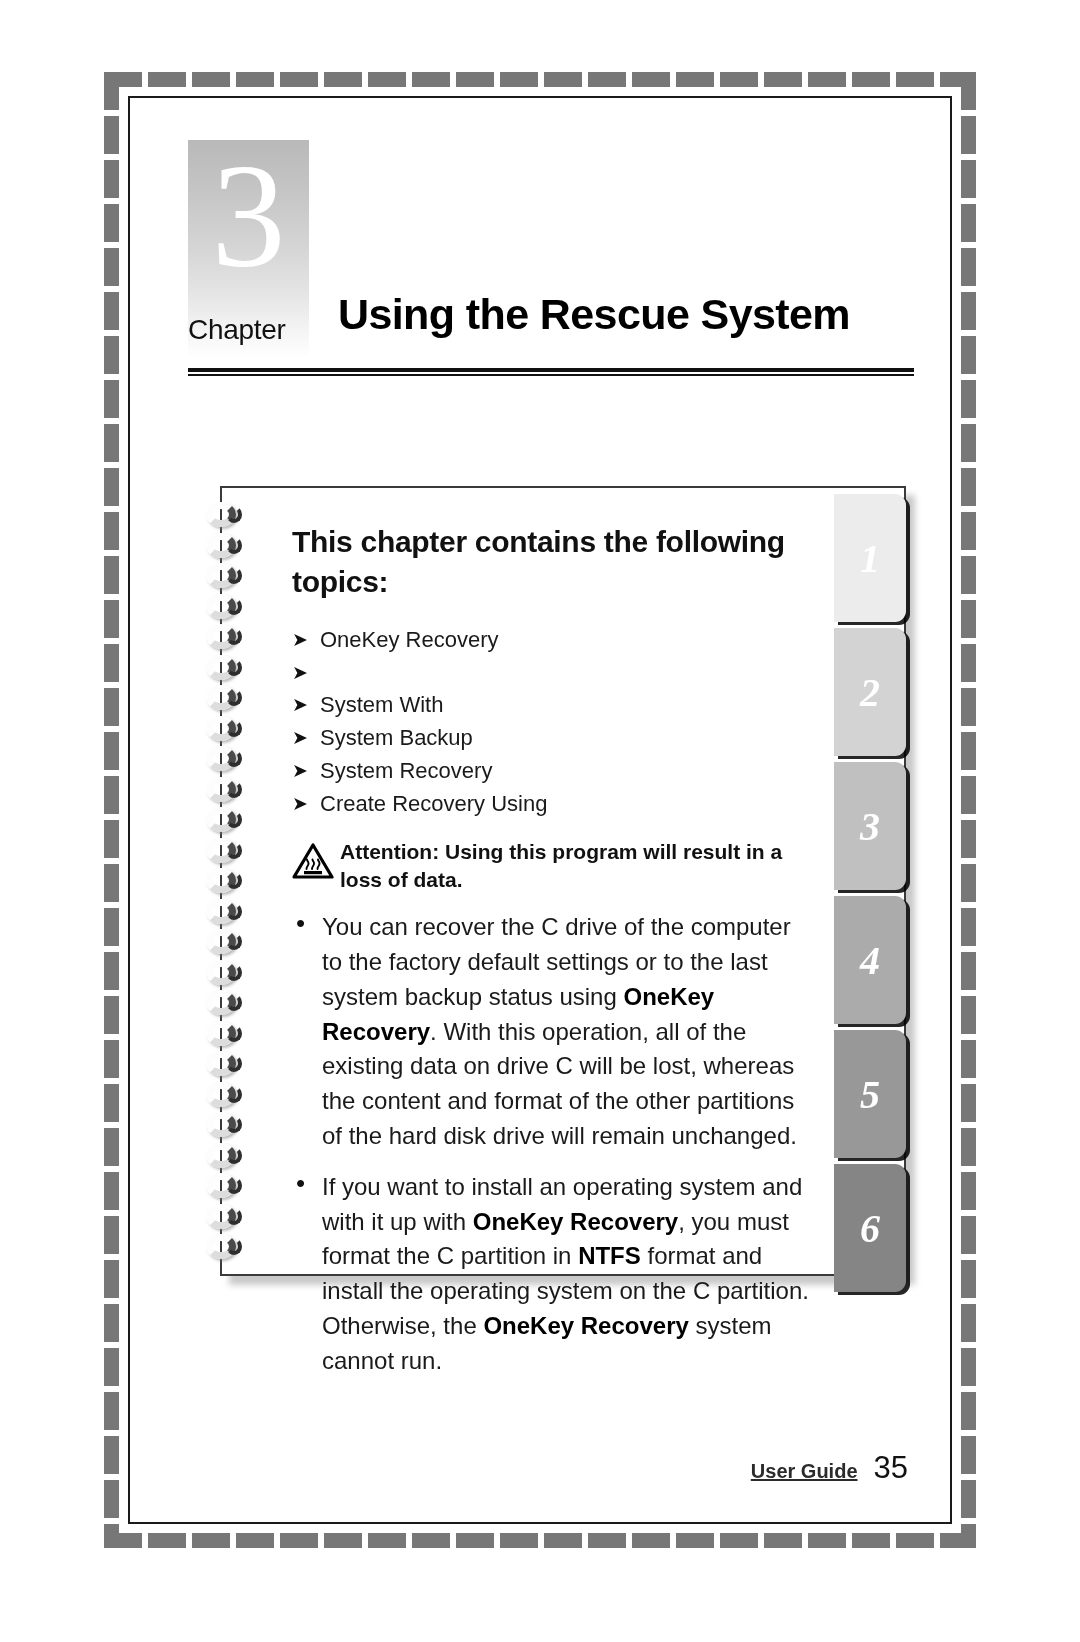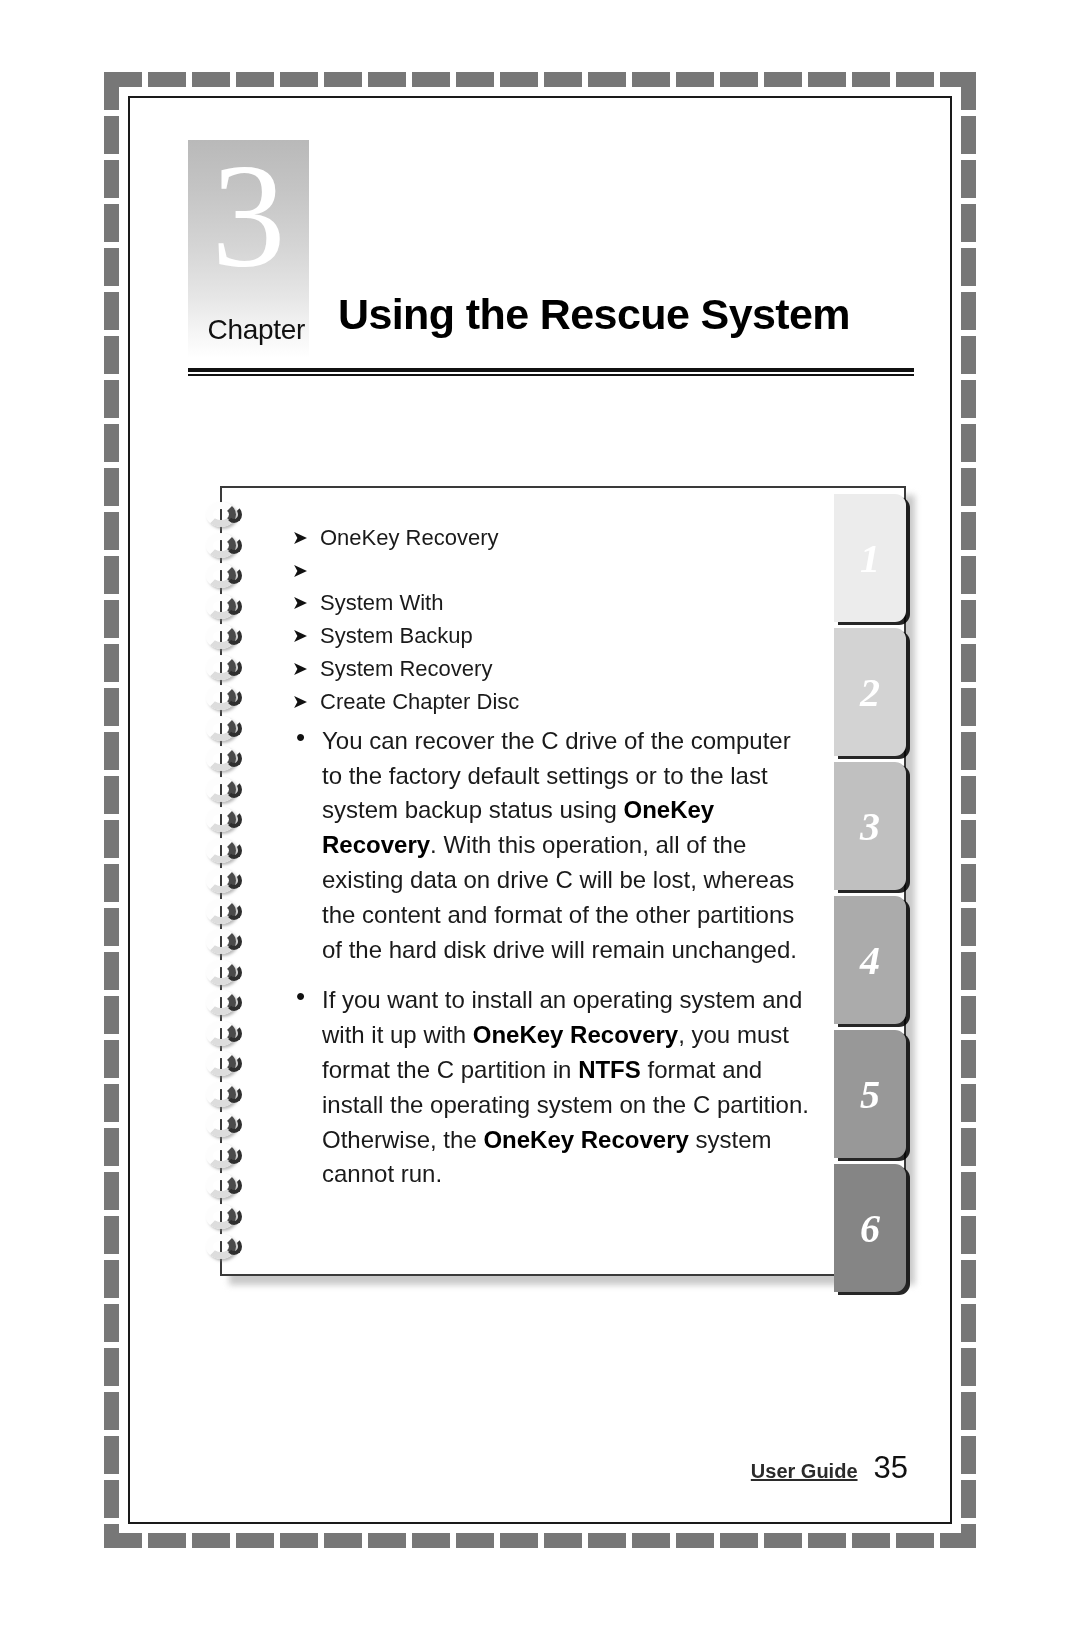--- a/index.html
+++ b/index.html
@@ -78,23 +78,23 @@
     top: 2px;
     text-align: center;
     font-family: "Liberation Serif", serif;
     font-size: 148px;
     line-height: 1.0;
     color: #ffffff;
     font-weight: 400;
   }
   .chapter-word {
     position: absolute;
-    left: 0; right: 4px;
+    left: 0; right: 16px;
     bottom: 12px;
-    text-align: right;
+    text-align: left;
     font-size: 28px;
     font-weight: 400;
     color: #111111;
     letter-spacing: -0.3px;
   }
   .chapter-title {
     position: absolute;
     left: 150px;
     top: 150px;
     font-size: 43px;
@@ -385,20 +385,21 @@
           <div class="ring" style="top: 579.5px;"></div>
           <div class="ring" style="top: 610px;"></div>
           <div class="ring" style="top: 640.5px;"></div>
           <div class="ring" style="top: 671px;"></div>
           <div class="ring" style="top: 701.5px;"></div>
           <div class="ring" style="top: 732px;"></div>
         </div>
 
       <div class="note-content">
 
+        <h2 class="note-heading">This chapter contains the following topics:</h2>
 
         <ul class="topic-list" id="topics-host">
             <li class="topic-item">
               <span class="topic-arrow">➤</span>
               <span>OneKey Recovery</span>
             </li>
             <li class="topic-item">
               <span class="topic-arrow">➤</span>
             </li>
             <li class="topic-item">
@@ -408,24 +409,36 @@
             <li class="topic-item">
               <span class="topic-arrow">➤</span>
               <span>System Backup</span>
             </li>
             <li class="topic-item">
               <span class="topic-arrow">➤</span>
               <span>System Recovery</span>
             </li>
             <li class="topic-item">
               <span class="topic-arrow">➤</span>
-              <span>Create Chapter Disc</span>
+              <span>Create Recovery Using</span>
             </li>
           </ul>
 
+        <div class="attention">
+          <span class="warn-icon">
+            <svg viewBox="0 0 42 38" width="42" height="38" aria-hidden="true">
+              <path d="M21 3 L40 35 L2 35 Z" fill="none" stroke="#000000" stroke-width="3.2" stroke-linejoin="round"></path>
+              <rect x="12" y="29" width="18" height="3.2" fill="#000000"></rect>
+              <path d="M14.5 27 C14.5 24, 16.5 24, 16.5 21.5 C16.5 19.5, 15 19.2, 15 17.5" fill="none" stroke="#000000" stroke-width="1.9" stroke-linecap="round"></path>
+              <path d="M20 27 C20 24, 22 24, 22 21.5 C22 19.5, 20.5 19.2, 20.5 17.5" fill="none" stroke="#000000" stroke-width="1.9" stroke-linecap="round"></path>
+              <path d="M25.5 27 C25.5 24, 27.5 24, 27.5 21.5 C27.5 19.5, 26 19.2, 26 17.5" fill="none" stroke="#000000" stroke-width="1.9" stroke-linecap="round"></path>
+            </svg>
+          </span>
+          <div class="attention-text">Attention: Using this program will result in a loss of data.</div>
+        </div>
 
         <div id="notes-host">
             <div class="bullet-row">
               <span class="bullet-dot">•</span>
               <div class="bullet-text"><span>You can recover the C drive of the computer to the factory default settings or to the last system backup status using </span><b>OneKey Recovery</b><span>. With this operation, all of the existing data on drive C will be lost, whereas the content and format of the other partitions of the hard disk drive will remain unchanged.</span></div>
             </div>
             <div class="bullet-row">
               <span class="bullet-dot">•</span>
               <div class="bullet-text"><span>If you want to install an operating system and with it up with </span><b>OneKey Recovery</b><span>, you must format the C partition in </span><b>NTFS</b><span> format and install the operating system on the C partition. Otherwise, the </span><b>OneKey Recovery</b><span> system cannot run.</span></div>
             </div>

